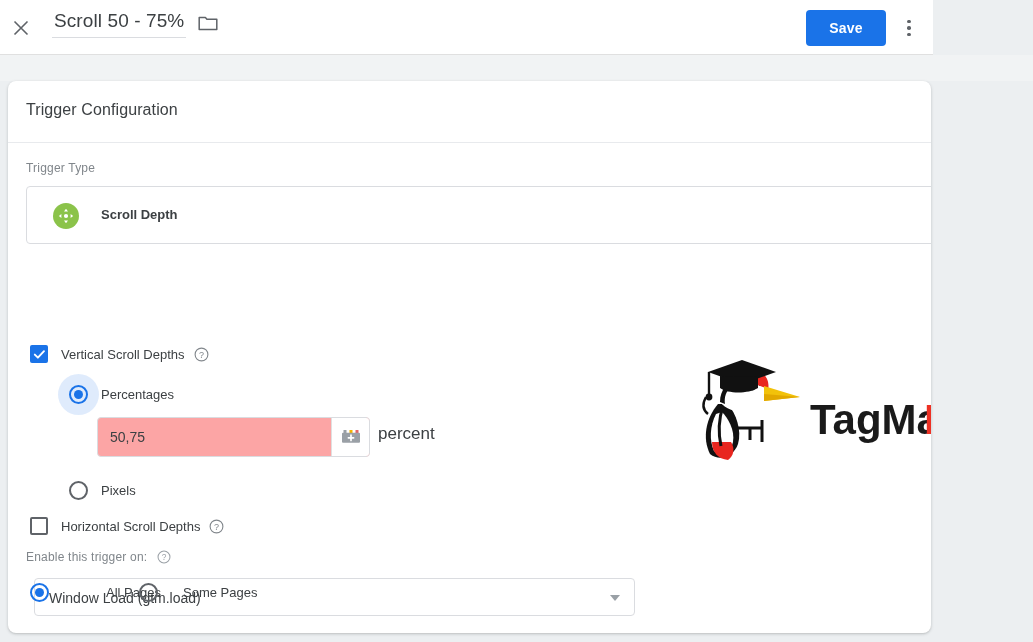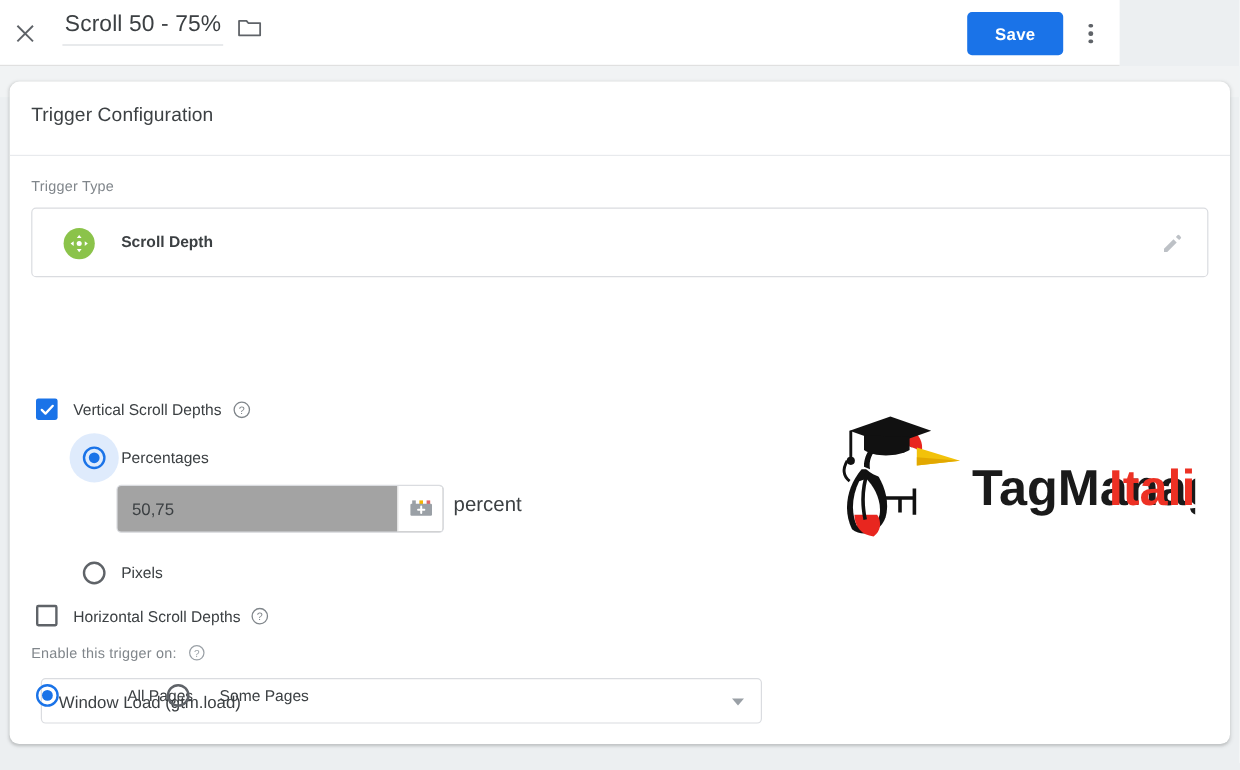--- a/index.html
+++ b/index.html
@@ -57,21 +57,21 @@
   .kebab i{display:block;width:3.5px;height:3.5px;border-radius:50%;background:#5f6368;}
 
   
   .gap-band{
     position:absolute;left:0;top:55px;width:1033px;height:26px;
     background:#f1f3f4;
   }
 
   
   .card{
-    position:absolute;left:8px;top:68px;width:1017px;height:552px;
+    position:absolute;left:8px;top:81px;width:923px;height:552px;
     background:#fff;border-radius:8px;
     box-shadow:0 1px 2px rgba(60,64,67,.18),0 1px 3px 1px rgba(60,64,67,.08);
     box-sizing:border-box;
     overflow:hidden;
   }
   .card-title{
     position:absolute;left:18px;top:20px;
     font-size:16px;color:#3c4043;letter-spacing:.1px;
   }
   .card-divider{
@@ -126,21 +126,21 @@
   .radio-halo{
     position:absolute;left:-11px;top:-11px;width:41px;height:41px;border-radius:50%;
     background:rgba(26,115,232,.14);
   }
   .radio-text{font-size:13px;color:#3c4043;margin-left:13px;white-space:nowrap;}
 
   
   .pct-input-wrap{
     position:absolute;left:89px;top:336px;width:273px;height:40px;
     border:1px solid #dadce0;border-radius:4px;box-sizing:border-box;
-    display:flex;align-items:stretch;background:#a3a3a3;overflow:hidden;gap:28px;
+    display:flex;align-items:stretch;background:#fca5a5;overflow:hidden;gap:28px;
   }
   .pct-input{
     flex:1;border:none;outline:none;background:transparent;
     font-size:14px;color:#3c4043;padding:0 12px;
     font-family:"Liberation Sans",sans-serif;
   }
   .var-btn{
     width:39px;border-left:1px solid #e0e0e0;background:#fff;
     display:flex;align-items:center;justify-content:center;cursor:pointer;
   }

